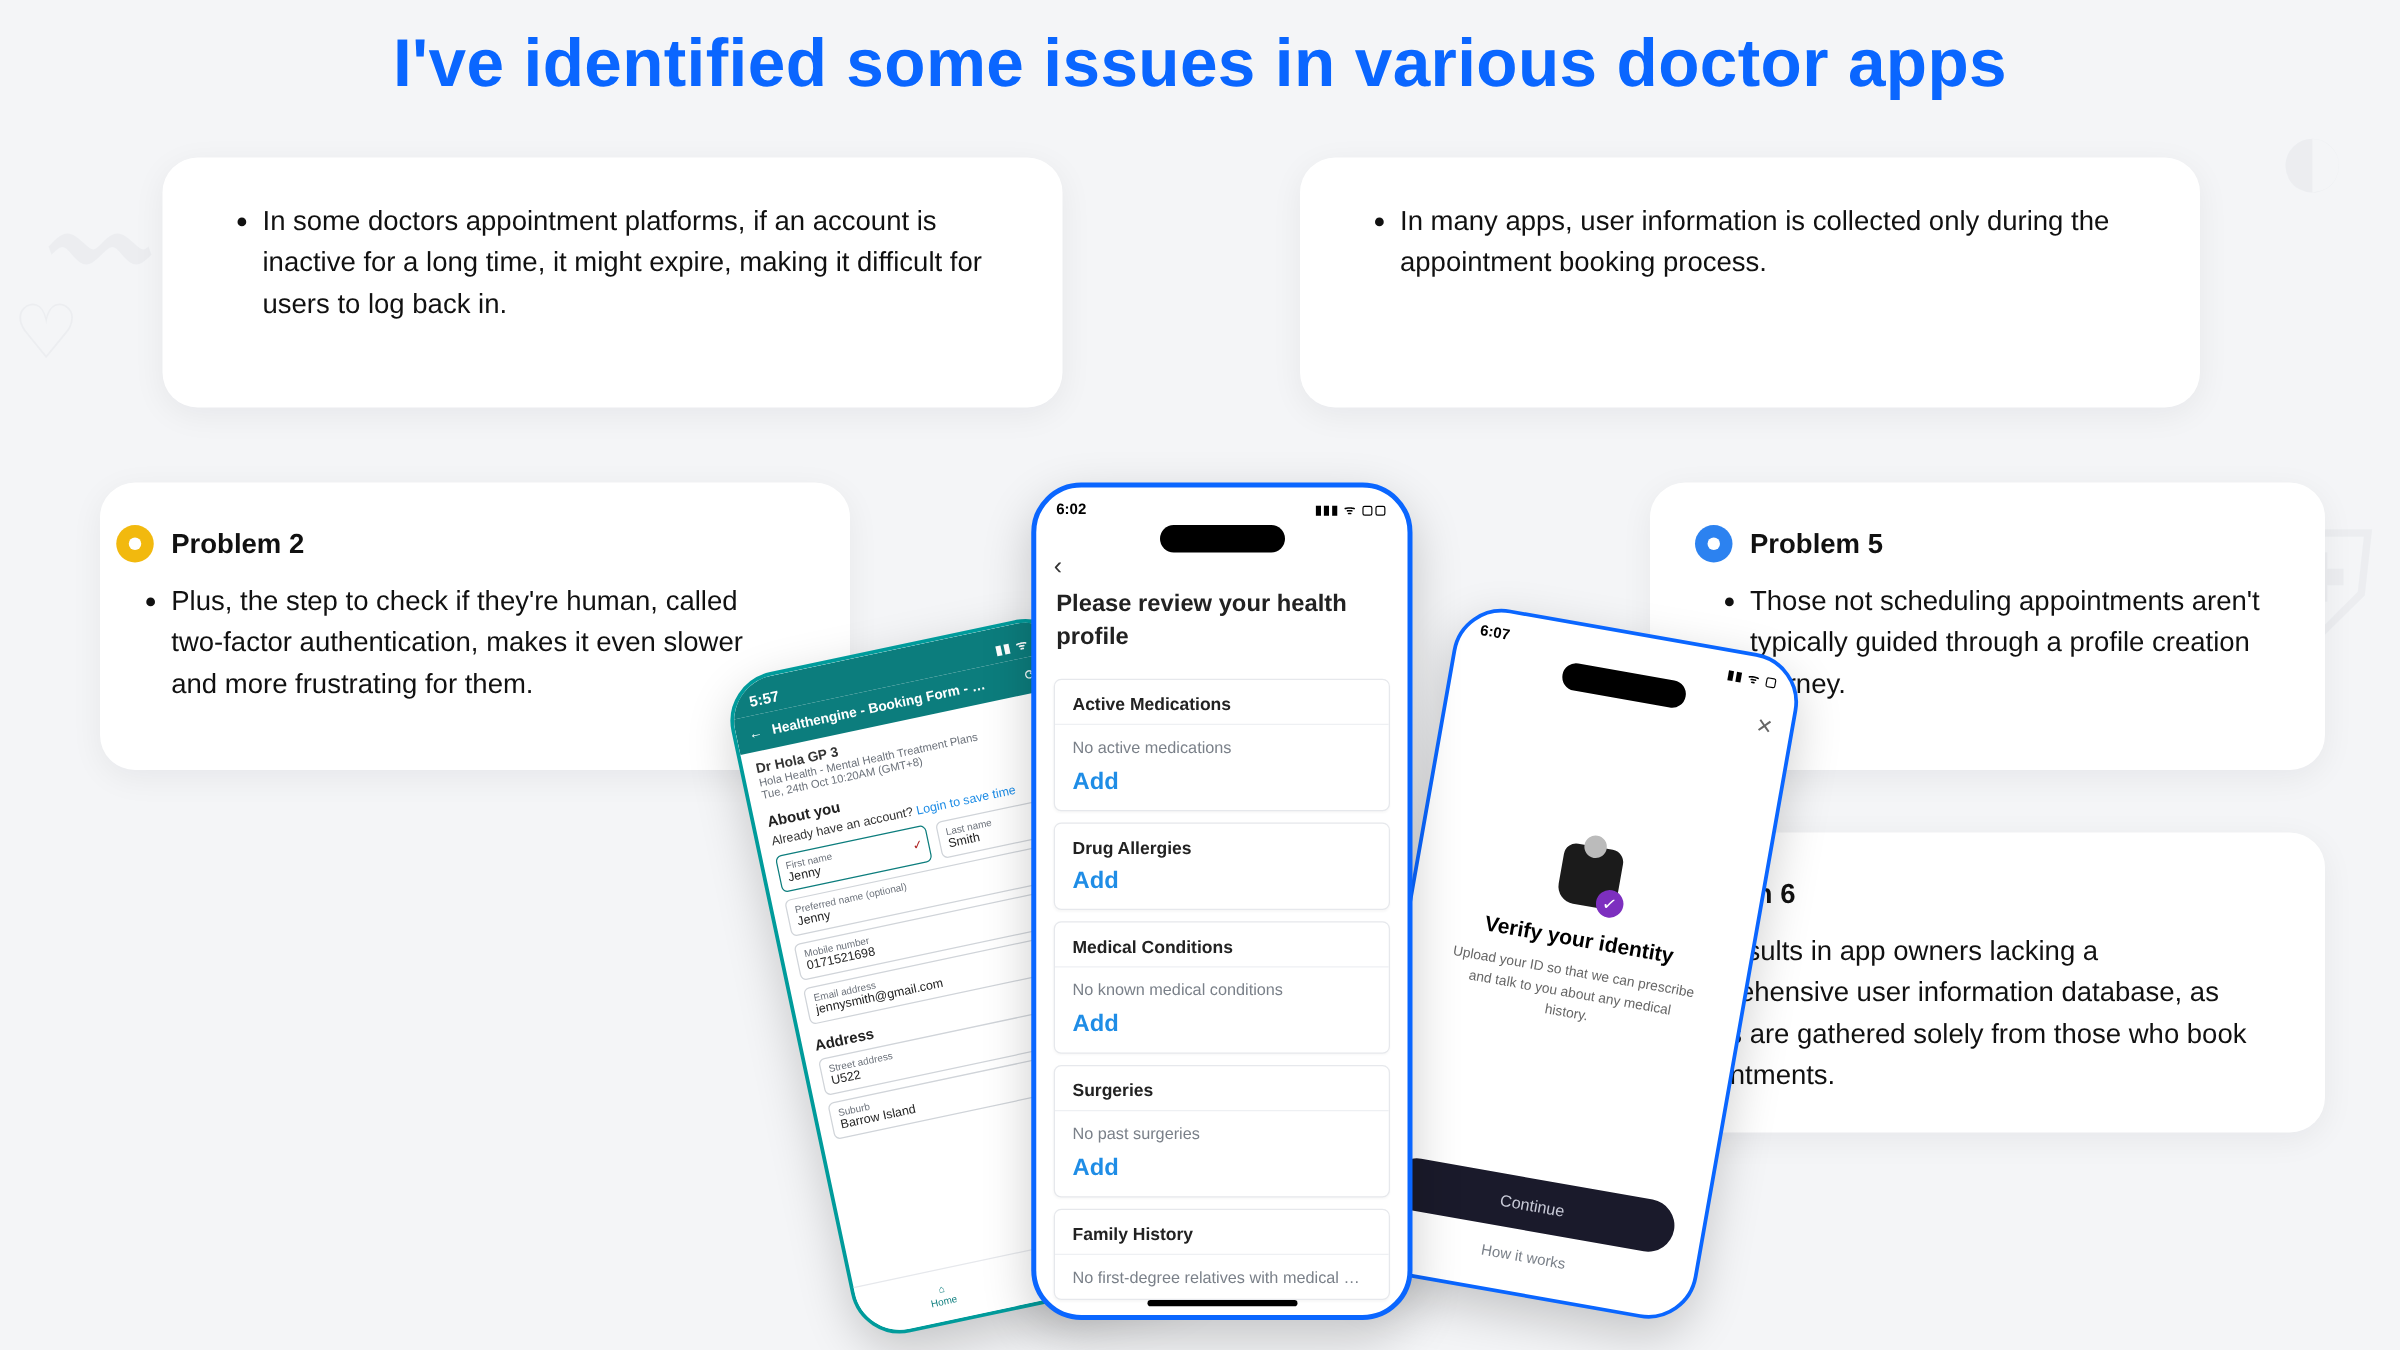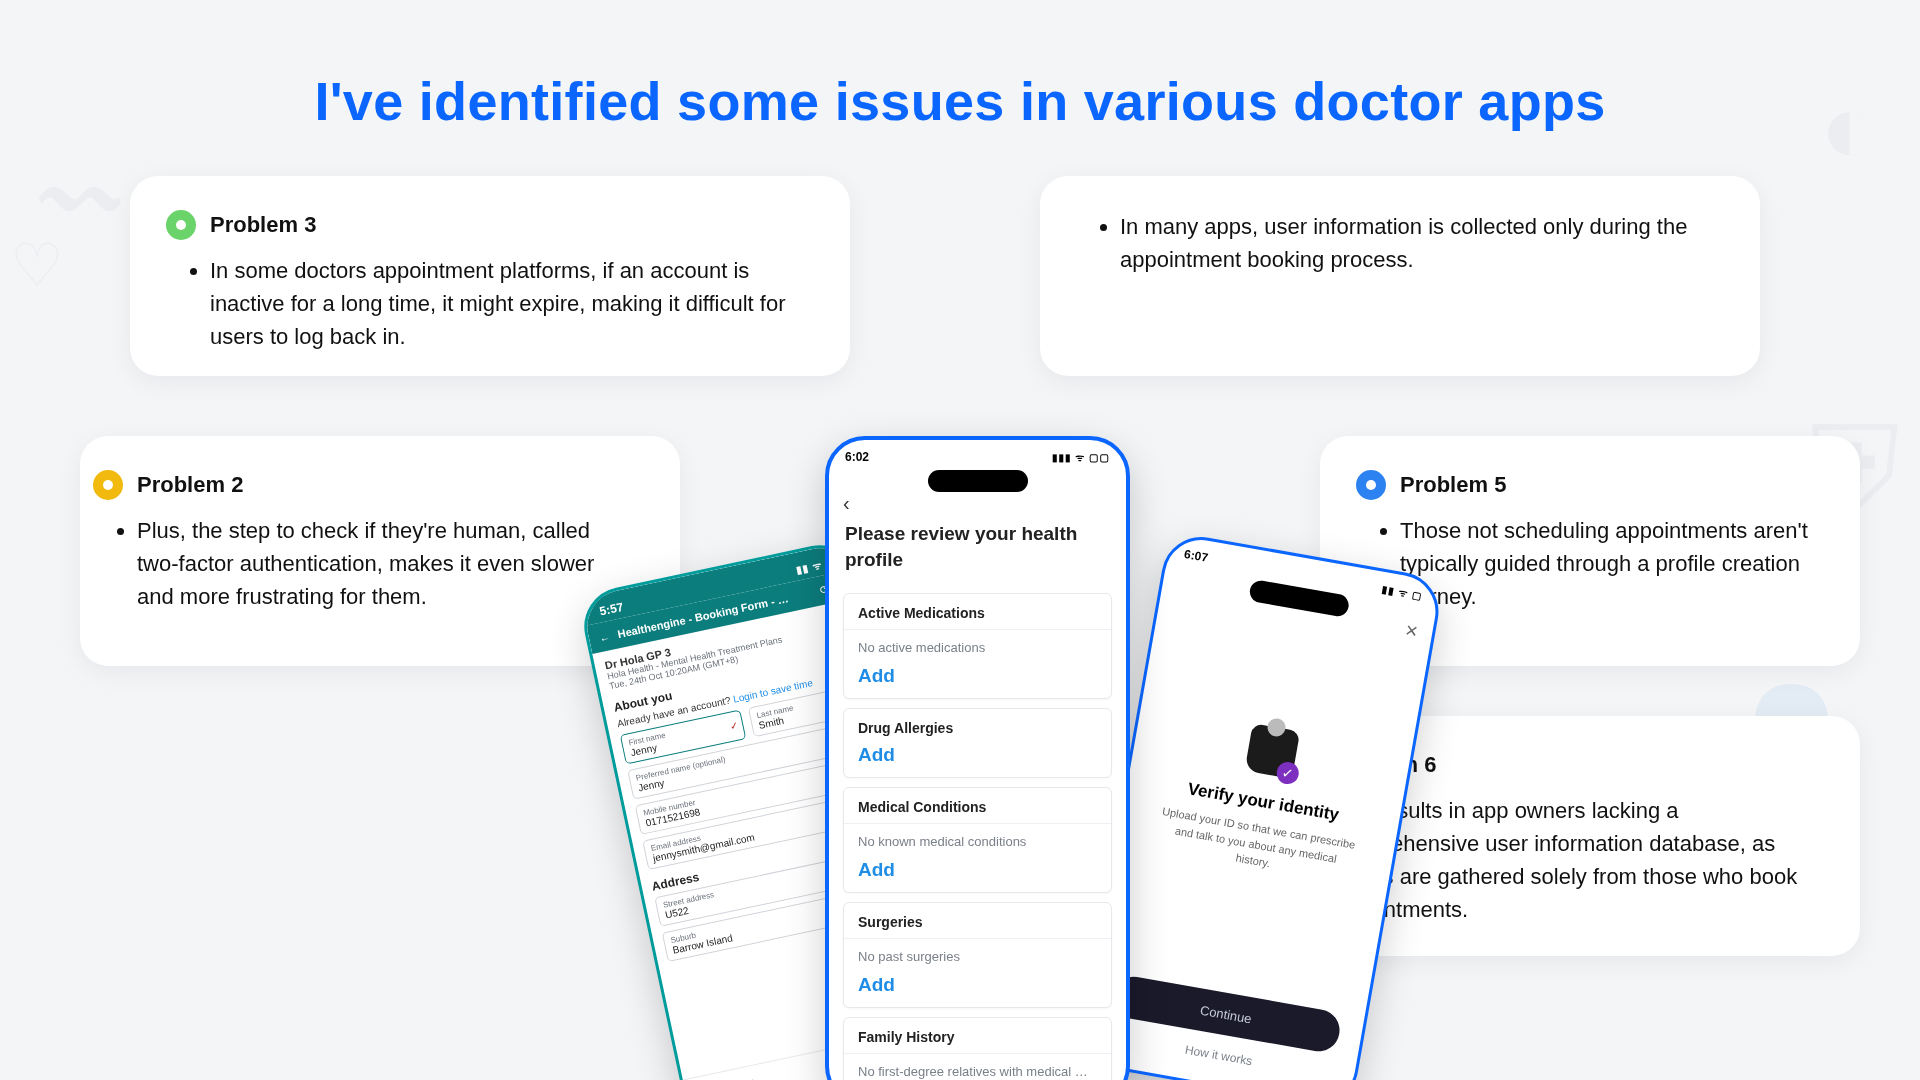--- a/index.html
+++ b/index.html
@@ -16,21 +16,21 @@
   .bg-user { top:680px; right:60px; font-size:110px; }
   .bg-money{ top:760px; right:400px; font-size:80px; }
   .bg-heart{ top:230px; left:10px;  font-size:60px; }
   .bg-steth{ top:130px; left:40px;  font-size:80px; }
 
   h1.title {
     text-align: center;
     color: #0a66ff;
     font-weight: 800;
     font-size: 54px;
-    padding-top: 70px;
+    padding-top: 20px;
     letter-spacing: .3px;
   }
 
   .grid {
     position: relative;
     margin: 44px auto 0;
     width: 1840px;
     height: 870px;
   }
 
@@ -169,24 +169,20 @@
 <div class="bg-icon bg-user">👤</div>
 <div class="bg-icon bg-money">◎</div>
 <div class="bg-icon bg-heart">♡</div>
 <div class="bg-icon bg-steth">〰</div>
 
 <h1 class="title">I've identified some issues in various doctor apps</h1>
 
 <div class="grid">
 
   <div class="card c3">
-    <div class="hdr">
-        <div class="dot dot-green"></div>
-      <div class="label">Problem 3</div>
-      </div>
     <ul>
         <li>In some doctors appointment platforms, if an account is inactive for a long time, it might expire, making it difficult for users to log back in.</li>
       </ul>
   </div>
 
   <div class="card c4">
     <ul>
         <li>In many apps, user information is collected only during the appointment booking process.</li>
       </ul>
   </div>

